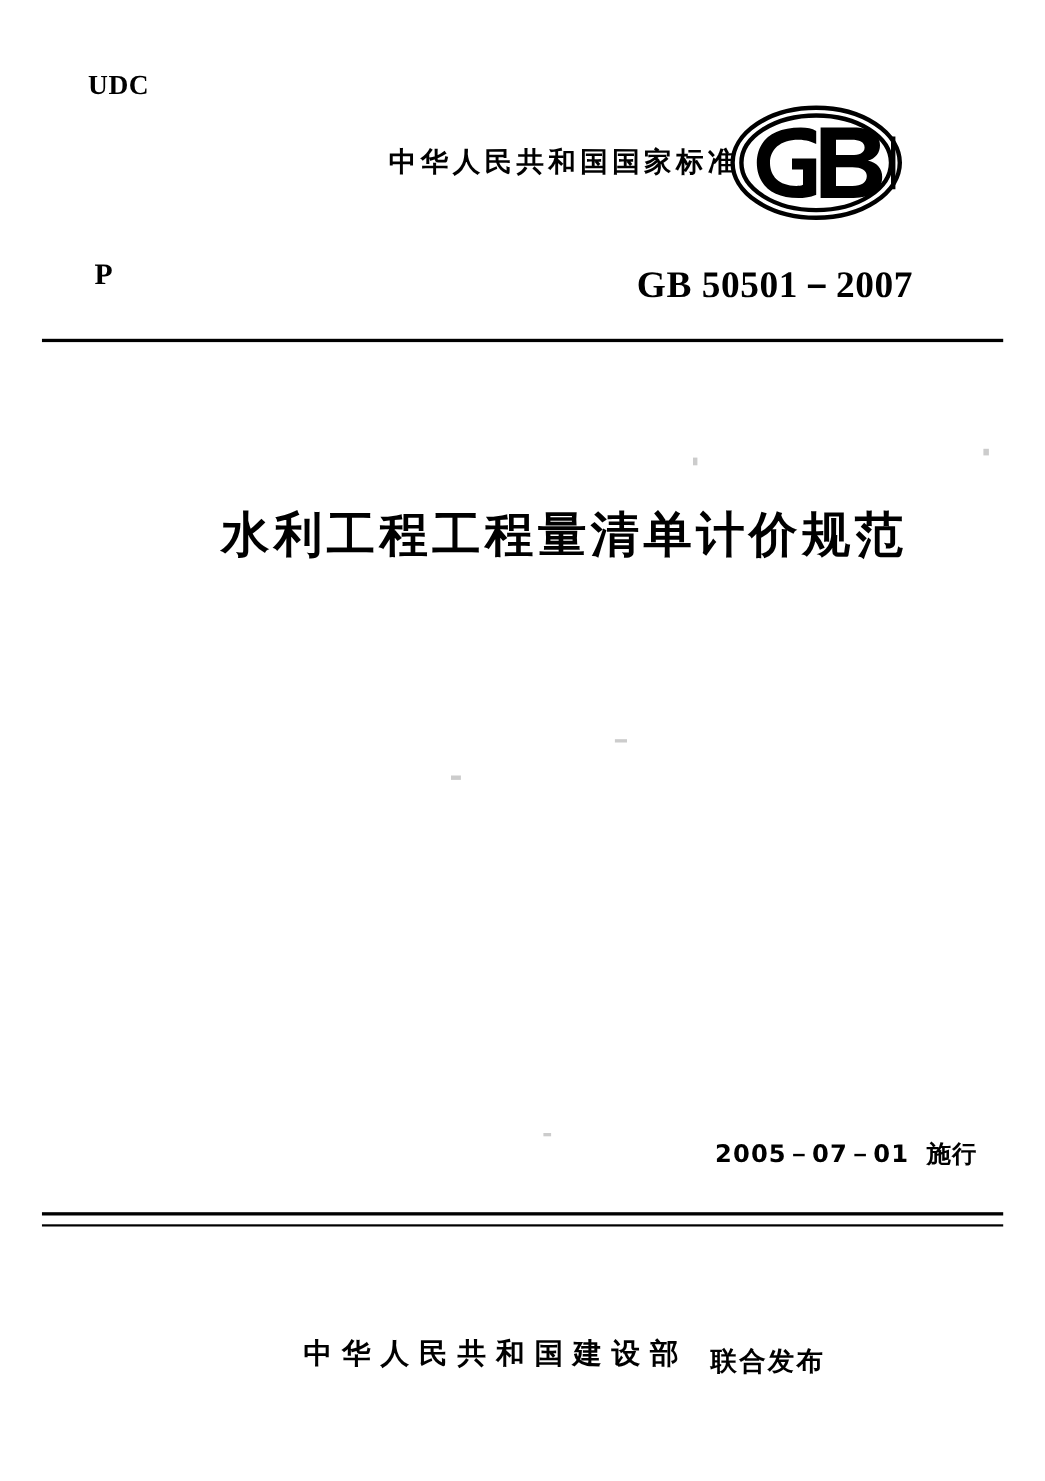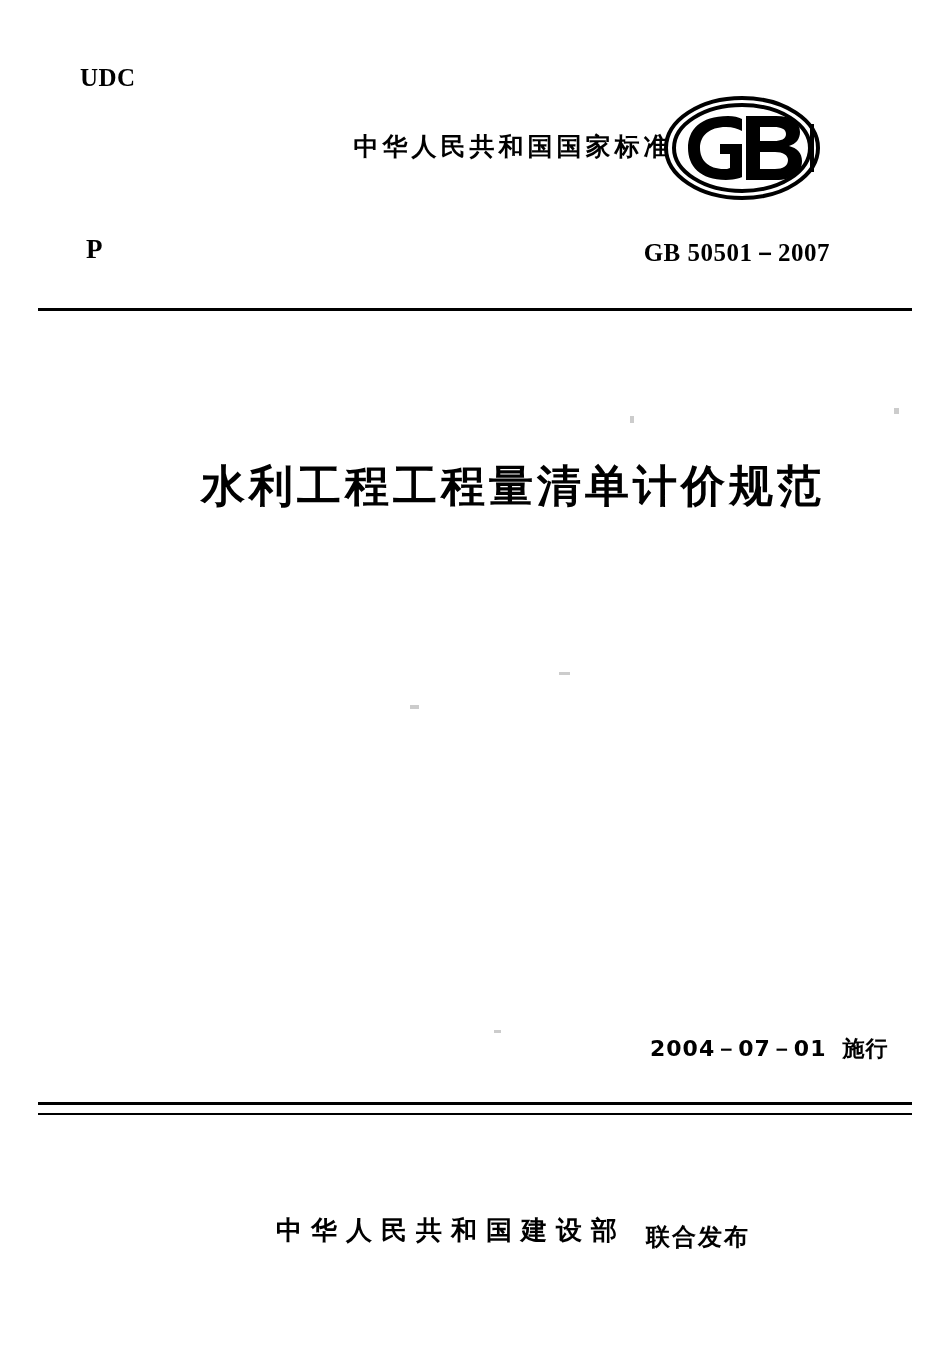--- a/index.html
+++ b/index.html
@@ -46,21 +46,21 @@
     left: 48px;
     top: 222px;
     font-size: 27px;
     font-weight: bold;
     font-family: "Liberation Serif", serif;
   }
   .std-no {
     position: absolute;
     right: 82px;
     top: 224px;
-    font-size: 25px;
+    font-size: 34px;
     font-weight: bold;
     letter-spacing: 0.5px;
     font-family: "Liberation Serif", serif;
   }
   
   .gb-logo {
     position: absolute;
     right: 90px;
     top: 82px;
     width: 160px;
@@ -188,21 +188,21 @@
 
   <div class="cat-letter">P</div>
   <div class="std-no">GB 50501－2007</div>
 
   <div class="rule rule-top"></div>
 
   <div class="title-cn">水利工程工程量清单计价规范</div>
 
 
   <div class="date-effect">
-    <span>2004－07－01</span><span class="word">施行</span>
+    <span>2005－07－01</span><span class="word">施行</span>
   </div>
 
   <div class="rule rule-mid"></div>
   <div class="rule rule-bottom"></div>
 
   <div class="pub-wrap">
     <div class="pub-block">
       <span class="pub-line1">中华人民共和国建设部</span>
     </div><span class="joint">联合发布</span>
   </div>

